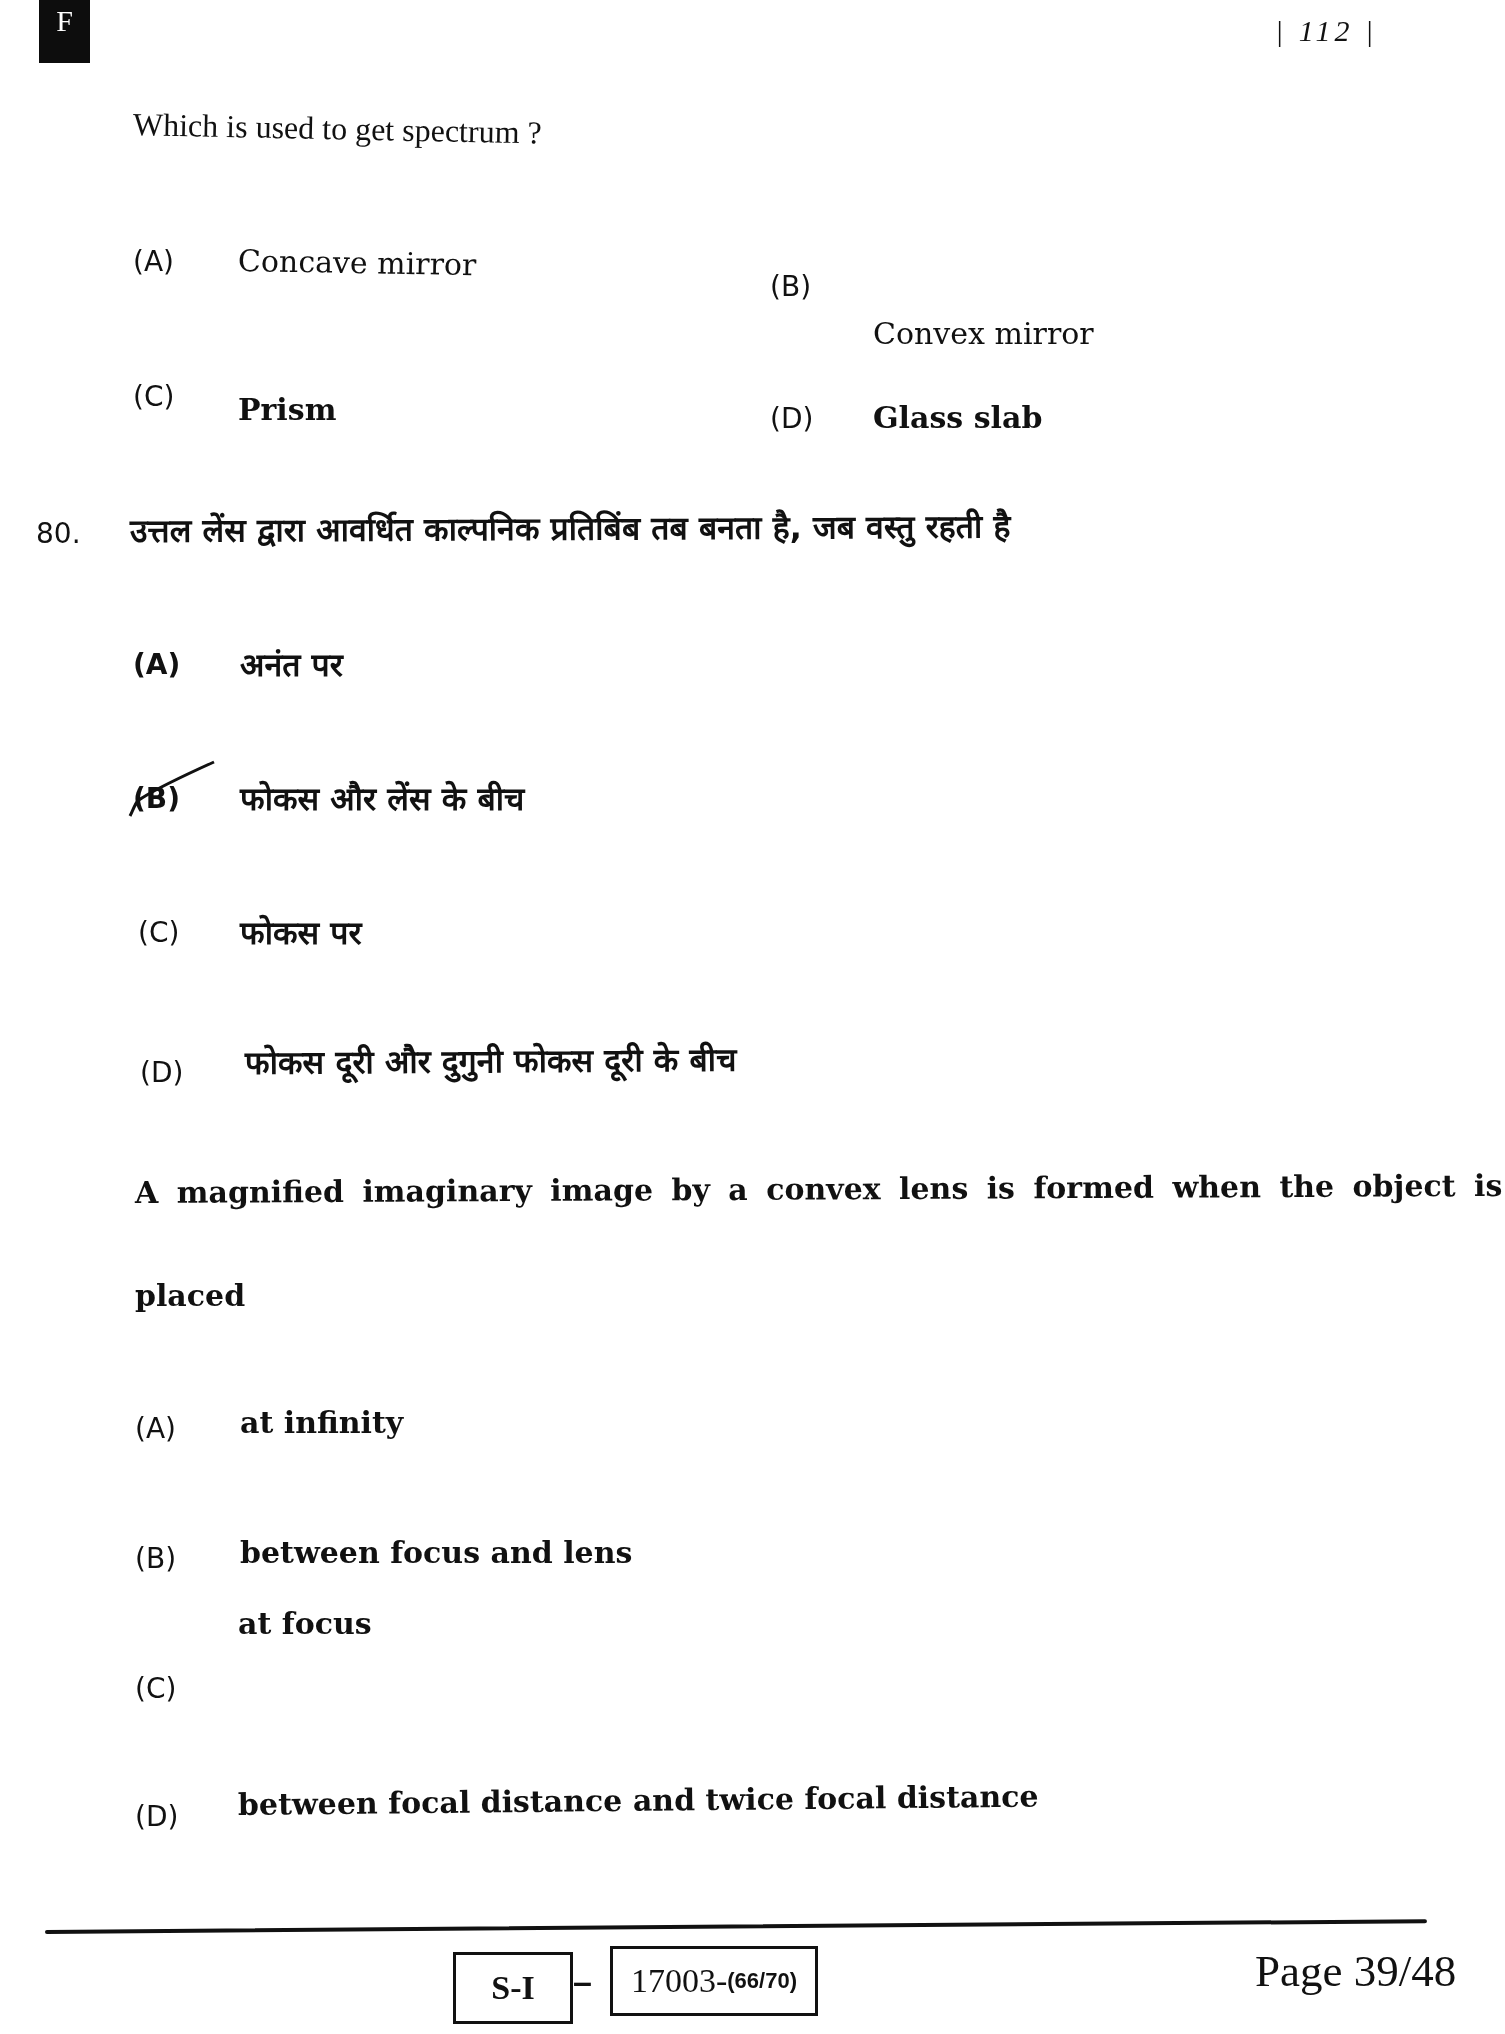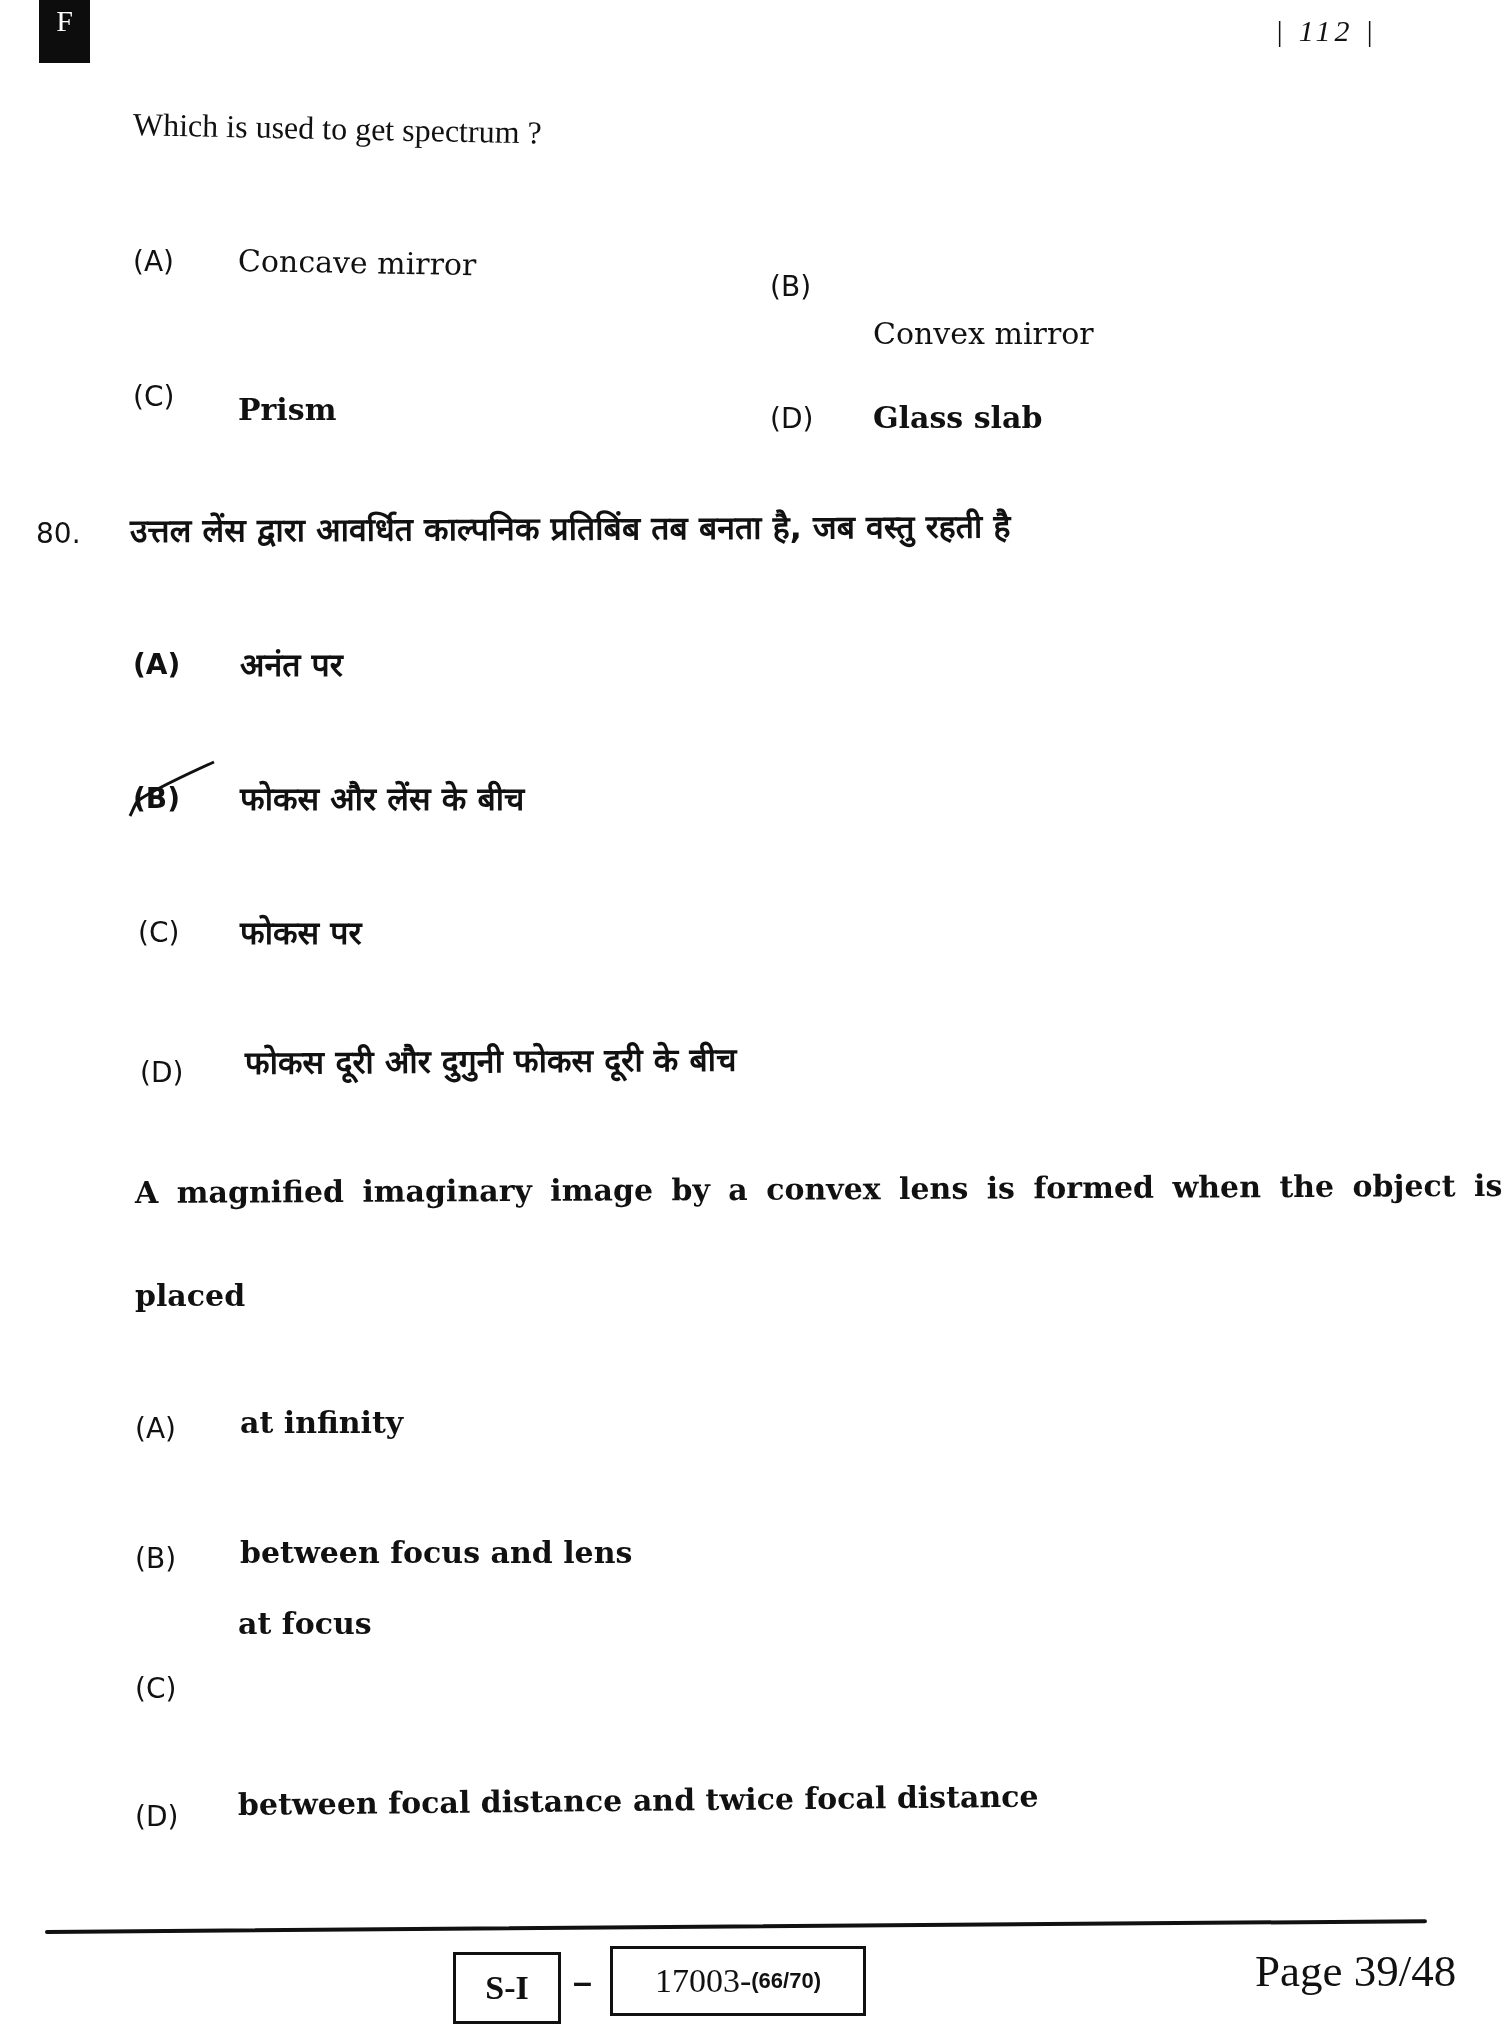--- a/index.html
+++ b/index.html
@@ -75,21 +75,21 @@
 <div class="abs en bold" style="left:240px; top:1535px;">between focus and lens</div>
 
 <div class="abs opt-label" style="left:135px; top:1672px;">(C)</div>
 <div class="abs en bold" style="left:238px; top:1606px;">at focus</div>
 
 <div class="abs opt-label" style="left:135px; top:1800px;">(D)</div>
 <div class="abs en bold" style="left:238px; top:1787px; transform:rotate(-0.6deg); transform-origin:left;">between focal distance and twice focal distance</div>
 
 <div class="rule"></div>
 
-<div class="foot-box" style="left:453px; top:1952px; width:108px; height:72px; font-size:34px; font-weight:bold;">
+<div class="foot-box" style="left:453px; top:1952px; width:120px; height:72px; font-size:34px; font-weight:bold;">
   <span>S-I</span>
 </div>
 <div class="abs foot-dash">–</div>
-<div class="foot-box" style="left:610px; top:1946px; width:256px; height:70px; font-size:34px;">
+<div class="foot-box" style="left:610px; top:1946px; width:208px; height:70px; font-size:34px;">
   <span>17003-</span>
     <span style="font-size:22px; font-weight:bold; font-family:'Liberation Sans',sans-serif;">(66/70)</span>
 </div>
 <div class="abs page-no">Page 39/48</div>
 
 </body></html>

